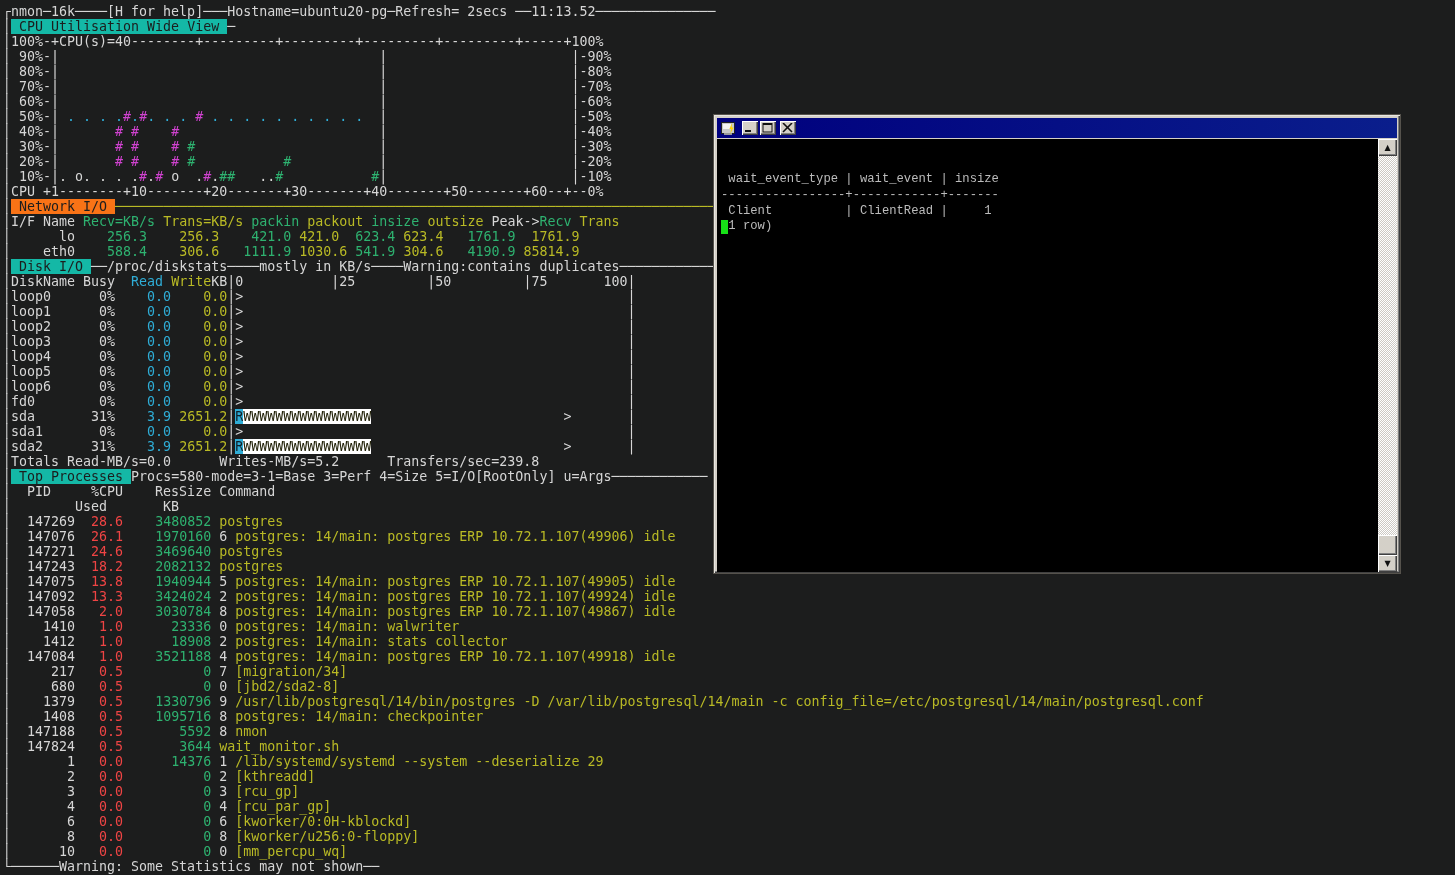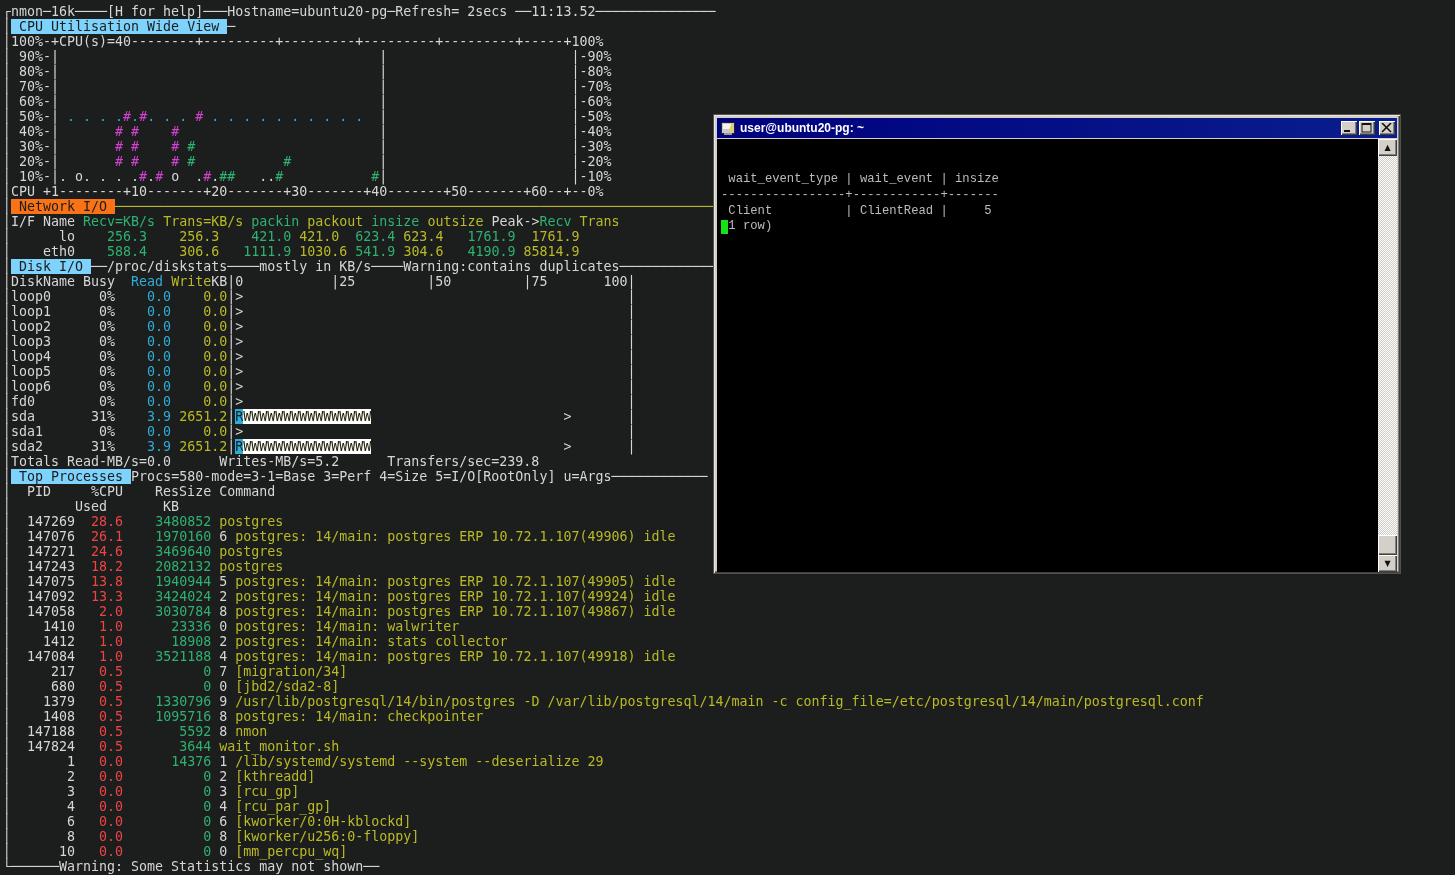--- a/index.html
+++ b/index.html
@@ -15,21 +15,21 @@
     font:13.3px/15px "DejaVu Sans Mono",monospace;
     white-space:pre;color:#d6d6d6;
   }
   .tl{height:15px;white-space:pre;}
   .s-w{color:#d6d6d6}
   .s-g{color:#2eb270}
   .s-y{color:#b9ba25}
   .s-c{color:#2fadd6}
   .s-m{color:#d042d0}
   .s-r{color:#ef4444}
-  .s-gb{background:#7dd3fc;color:#1c1d1d}
+  .s-gb{background:#14b8a6;color:#1c1d1d}
   .s-yb{background:#f97316;color:#1c1d1d}
   .s-cb{background:#2fadd6;color:#102028}
   .s-wb{background:#ffffff;color:#23230a}
 
   
   .putty{
     position:absolute;left:713px;top:114px;width:688px;height:460px;
     background:#d4d0c8;
     box-shadow:inset 1px 1px 0 #e8e6e1, inset -1px -1px 0 #404040, inset -2px -2px 0 #808080;
     border:1px solid #55524c;box-sizing:border-box;
@@ -89,21 +89,20 @@
 <div class="nmon" id="nmon"><div class="tl"><span class="s-w">┌nmon─16k────[H for help]───Hostname=ubuntu20-pg─Refresh= 2secs ──11:13.52───────────────</span></div><div class="tl"><span class="s-w">│</span><span class="s-gb"> CPU Utilisation Wide View </span><span class="s-w">─</span></div><div class="tl"><span class="s-w">│100%-+CPU(s)=40--------+---------+---------+---------+---------+-----+100%</span></div><div class="tl"><span class="s-w">│ 90%-|                                        |                       |-90%</span></div><div class="tl"><span class="s-w">│ 80%-|                                        |                       |-80%</span></div><div class="tl"><span class="s-w">│ 70%-|                                        |                       |-70%</span></div><div class="tl"><span class="s-w">│ 60%-|                                        |                       |-60%</span></div><div class="tl"><span class="s-w">│ 50%-|</span><span class="s-c"> . . . .</span><span class="s-m">#</span><span class="s-c">.</span><span class="s-m">#</span><span class="s-c">. . . </span><span class="s-m">#</span><span class="s-c"> . . . . . . . . . . </span><span class="s-w"> |                       |-50%</span></div><div class="tl"><span class="s-w">│ 40%-|       </span><span class="s-m"># #</span><span class="s-w">    </span><span class="s-m">#</span><span class="s-w">                         |                       |-40%</span></div><div class="tl"><span class="s-w">│ 30%-|       </span><span class="s-m"># #</span><span class="s-w">    </span><span class="s-m">#</span><span class="s-w"> </span><span class="s-g">#</span><span class="s-w">                       |                       |-30%</span></div><div class="tl"><span class="s-w">│ 20%-|       </span><span class="s-m"># #</span><span class="s-w">    </span><span class="s-m">#</span><span class="s-w"> </span><span class="s-g">#</span><span class="s-w">           </span><span class="s-g">#</span><span class="s-w">           |                       |-20%</span></div><div class="tl"><span class="s-w">│ 10%-|. o. . . .</span><span class="s-m">#</span><span class="s-w">.</span><span class="s-m">#</span><span class="s-w"> o  .</span><span class="s-m">#</span><span class="s-w">.</span><span class="s-g">##</span><span class="s-w">   ..</span><span class="s-g">#</span><span class="s-w">           </span><span class="s-g">#</span><span class="s-w">|                       |-10%</span></div><div class="tl"><span class="s-w">│CPU +1--------+10-------+20-------+30-------+40-------+50-------+60--+--0%</span></div><div class="tl"><span class="s-w">│</span><span class="s-yb"> Network I/O </span><span class="s-y">───────────────────────────────────────────────────────────────────────────</span></div><div class="tl"><span class="s-w">│I/F Name </span><span class="s-g">Recv=KB/s</span><span class="s-w"> </span><span class="s-y">Trans=KB/s</span><span class="s-w"> </span><span class="s-g">packin</span><span class="s-w"> </span><span class="s-y">packout</span><span class="s-w"> </span><span class="s-g">insize</span><span class="s-w"> </span><span class="s-y">outsize</span><span class="s-w"> Peak-&gt;</span><span class="s-g">Recv</span><span class="s-w"> </span><span class="s-y">Trans</span></div><div class="tl"><span class="s-w">│      lo</span><span class="s-g">    256.3</span><span class="s-y">    256.3</span><span class="s-g">    421.0</span><span class="s-w"> </span><span class="s-y">421.0</span><span class="s-g">  623.4</span><span class="s-w"> </span><span class="s-y">623.4</span><span class="s-g">   1761.9</span><span class="s-y">  1761.9</span></div><div class="tl"><span class="s-w">│    eth0</span><span class="s-g">    588.4</span><span class="s-y">    306.6</span><span class="s-g">   1111.9</span><span class="s-w"> </span><span class="s-y">1030.6</span><span class="s-g"> 541.9</span><span class="s-w"> </span><span class="s-y">304.6</span><span class="s-g">   4190.9</span><span class="s-y"> 85814.9</span></div><div class="tl"><span class="s-w">│</span><span class="s-gb"> Disk I/O </span><span class="s-w">──/proc/diskstats────mostly in KB/s────Warning:contains duplicates────────────</span></div><div class="tl"><span class="s-w">│DiskName Busy  </span><span class="s-c">Read</span><span class="s-w"> </span><span class="s-y">Write</span><span class="s-w">KB|0           |25         |50         |75       100|</span></div><div class="tl"><span class="s-w">│loop0      0%</span><span class="s-c">    0.0</span><span class="s-y">    0.0</span><span class="s-w">|&gt;                                                |</span></div><div class="tl"><span class="s-w">│loop1      0%</span><span class="s-c">    0.0</span><span class="s-y">    0.0</span><span class="s-w">|&gt;                                                |</span></div><div class="tl"><span class="s-w">│loop2      0%</span><span class="s-c">    0.0</span><span class="s-y">    0.0</span><span class="s-w">|&gt;                                                |</span></div><div class="tl"><span class="s-w">│loop3      0%</span><span class="s-c">    0.0</span><span class="s-y">    0.0</span><span class="s-w">|&gt;                                                |</span></div><div class="tl"><span class="s-w">│loop4      0%</span><span class="s-c">    0.0</span><span class="s-y">    0.0</span><span class="s-w">|&gt;                                                |</span></div><div class="tl"><span class="s-w">│loop5      0%</span><span class="s-c">    0.0</span><span class="s-y">    0.0</span><span class="s-w">|&gt;                                                |</span></div><div class="tl"><span class="s-w">│loop6      0%</span><span class="s-c">    0.0</span><span class="s-y">    0.0</span><span class="s-w">|&gt;                                                |</span></div><div class="tl"><span class="s-w">│fd0        0%</span><span class="s-c">    0.0</span><span class="s-y">    0.0</span><span class="s-w">|&gt;                                                |</span></div><div class="tl"><span class="s-w">│sda       31%</span><span class="s-c">    3.9</span><span class="s-y"> 2651.2</span><span class="s-w">|</span><span class="s-cb">R</span><span class="s-wb">WWWWWWWWWWWWWWWW</span><span class="s-w">                        &gt;       |</span></div><div class="tl"><span class="s-w">│sda1       0%</span><span class="s-c">    0.0</span><span class="s-y">    0.0</span><span class="s-w">|&gt;                                                |</span></div><div class="tl"><span class="s-w">│sda2      31%</span><span class="s-c">    3.9</span><span class="s-y"> 2651.2</span><span class="s-w">|</span><span class="s-cb">R</span><span class="s-wb">WWWWWWWWWWWWWWWW</span><span class="s-w">                        &gt;       |</span></div><div class="tl"><span class="s-w">│Totals Read-MB/s=0.0      Writes-MB/s=5.2      Transfers/sec=239.8</span></div><div class="tl"><span class="s-w">│</span><span class="s-gb"> Top Processes </span><span class="s-w">Procs=580-mode=3-1=Base 3=Perf 4=Size 5=I/O[RootOnly] u=Args────────────</span></div><div class="tl"><span class="s-w">│  PID     %CPU    ResSize Command</span></div><div class="tl"><span class="s-w">│        Used       KB</span></div><div class="tl"><span class="s-w">│  147269</span><span class="s-r">  28.6</span><span class="s-g">    3480852</span><span class="s-w"> </span><span class="s-y">postgres</span></div><div class="tl"><span class="s-w">│  147076</span><span class="s-r">  26.1</span><span class="s-g">    1970160</span><span class="s-w"> 6 </span><span class="s-y">postgres: 14/main: postgres ERP 10.72.1.107(49906) idle</span></div><div class="tl"><span class="s-w">│  147271</span><span class="s-r">  24.6</span><span class="s-g">    3469640</span><span class="s-w"> </span><span class="s-y">postgres</span></div><div class="tl"><span class="s-w">│  147243</span><span class="s-r">  18.2</span><span class="s-g">    2082132</span><span class="s-w"> </span><span class="s-y">postgres</span></div><div class="tl"><span class="s-w">│  147075</span><span class="s-r">  13.8</span><span class="s-g">    1940944</span><span class="s-w"> 5 </span><span class="s-y">postgres: 14/main: postgres ERP 10.72.1.107(49905) idle</span></div><div class="tl"><span class="s-w">│  147092</span><span class="s-r">  13.3</span><span class="s-g">    3424024</span><span class="s-w"> 2 </span><span class="s-y">postgres: 14/main: postgres ERP 10.72.1.107(49924) idle</span></div><div class="tl"><span class="s-w">│  147058</span><span class="s-r">   2.0</span><span class="s-g">    3030784</span><span class="s-w"> 8 </span><span class="s-y">postgres: 14/main: postgres ERP 10.72.1.107(49867) idle</span></div><div class="tl"><span class="s-w">│    1410</span><span class="s-r">   1.0</span><span class="s-g">      23336</span><span class="s-w"> 0 </span><span class="s-y">postgres: 14/main: walwriter</span></div><div class="tl"><span class="s-w">│    1412</span><span class="s-r">   1.0</span><span class="s-g">      18908</span><span class="s-w"> 2 </span><span class="s-y">postgres: 14/main: stats collector</span></div><div class="tl"><span class="s-w">│  147084</span><span class="s-r">   1.0</span><span class="s-g">    3521188</span><span class="s-w"> 4 </span><span class="s-y">postgres: 14/main: postgres ERP 10.72.1.107(49918) idle</span></div><div class="tl"><span class="s-w">│     217</span><span class="s-r">   0.5</span><span class="s-g">          0</span><span class="s-w"> 7 </span><span class="s-y">[migration/34]</span></div><div class="tl"><span class="s-w">│     680</span><span class="s-r">   0.5</span><span class="s-g">          0</span><span class="s-w"> 0 </span><span class="s-y">[jbd2/sda2-8]</span></div><div class="tl"><span class="s-w">│    1379</span><span class="s-r">   0.5</span><span class="s-g">    1330796</span><span class="s-w"> 9 </span><span class="s-y">/usr/lib/postgresql/14/bin/postgres -D /var/lib/postgresql/14/main -c config_file=/etc/postgresql/14/main/postgresql.conf</span></div><div class="tl"><span class="s-w">│    1408</span><span class="s-r">   0.5</span><span class="s-g">    1095716</span><span class="s-w"> 8 </span><span class="s-y">postgres: 14/main: checkpointer</span></div><div class="tl"><span class="s-w">│  147188</span><span class="s-r">   0.5</span><span class="s-g">       5592</span><span class="s-w"> 8 </span><span class="s-y">nmon</span></div><div class="tl"><span class="s-w">│  147824</span><span class="s-r">   0.5</span><span class="s-g">       3644</span><span class="s-w"> </span><span class="s-y">wait_monitor.sh</span></div><div class="tl"><span class="s-w">│       1</span><span class="s-r">   0.0</span><span class="s-g">      14376</span><span class="s-w"> 1 </span><span class="s-y">/lib/systemd/systemd --system --deserialize 29</span></div><div class="tl"><span class="s-w">│       2</span><span class="s-r">   0.0</span><span class="s-g">          0</span><span class="s-w"> 2 </span><span class="s-y">[kthreadd]</span></div><div class="tl"><span class="s-w">│       3</span><span class="s-r">   0.0</span><span class="s-g">          0</span><span class="s-w"> 3 </span><span class="s-y">[rcu_gp]</span></div><div class="tl"><span class="s-w">│       4</span><span class="s-r">   0.0</span><span class="s-g">          0</span><span class="s-w"> 4 </span><span class="s-y">[rcu_par_gp]</span></div><div class="tl"><span class="s-w">│       6</span><span class="s-r">   0.0</span><span class="s-g">          0</span><span class="s-w"> 6 </span><span class="s-y">[kworker/0:0H-kblockd]</span></div><div class="tl"><span class="s-w">│       8</span><span class="s-r">   0.0</span><span class="s-g">          0</span><span class="s-w"> 8 </span><span class="s-y">[kworker/u256:0-floppy]</span></div><div class="tl"><span class="s-w">│      10</span><span class="s-r">   0.0</span><span class="s-g">          0</span><span class="s-w"> 0 </span><span class="s-y">[mm_percpu_wq]</span></div><div class="tl"><span class="s-w">└──────Warning: Some Statistics may not shown──</span></div></div>
 
 <div class="putty">
   <div class="titlebar">
     <span class="picon">
       <span class="mon"></span>
         <span class="scr"></span>
         <span class="base"></span>
         <span class="bolt"></span>
     </span>
-    <span class="ptitle">user@ubuntu20-pg: ~</span>
     <span class="pbtns">
       <span class="pbtn">
         <svg width="12" height="10">
             <rect x="1" y="7" width="6" height="2" fill="#111"></rect>
           </svg>
       </span>
       <span class="pbtn">
         <svg width="12" height="10">
             <rect x="1" y="0" width="9" height="9" fill="none" stroke="#111" stroke-width="1"></rect>
             <rect x="1" y="0" width="9" height="2" fill="#111"></rect>
@@ -111,21 +110,21 @@
       </span>
       <span class="pbtn close">
         <svg width="12" height="10">
             <line x1="1" y1="0" x2="10" y2="9" stroke="#111" stroke-width="1.6"></line>
             <line x1="10" y1="0" x2="1" y2="9" stroke="#111" stroke-width="1.6"></line>
           </svg>
       </span>
     </span>
   </div>
   <div class="pterm" id="pterm">
-    <div id="putty-lines"><div class="pline"> wait_event_type | wait_event | insize</div><div class="pline">-----------------+------------+-------</div><div class="pline"> Client          | ClientRead |     5</div><div class="pline">(1 row)</div><div class="pline"></div></div>
+    <div id="putty-lines"><div class="pline"> wait_event_type | wait_event | insize</div><div class="pline">-----------------+------------+-------</div><div class="pline"> Client          | ClientRead |     1</div><div class="pline">(1 row)</div><div class="pline"></div></div>
     <span class="cursor"></span>
   </div>
   <div class="pscroll">
     <div class="sbtn up">▲</div>
     <div class="sthumb"></div>
     <div class="sbtn down">▼</div>
   </div>
 </div>
 
 </body></html>

